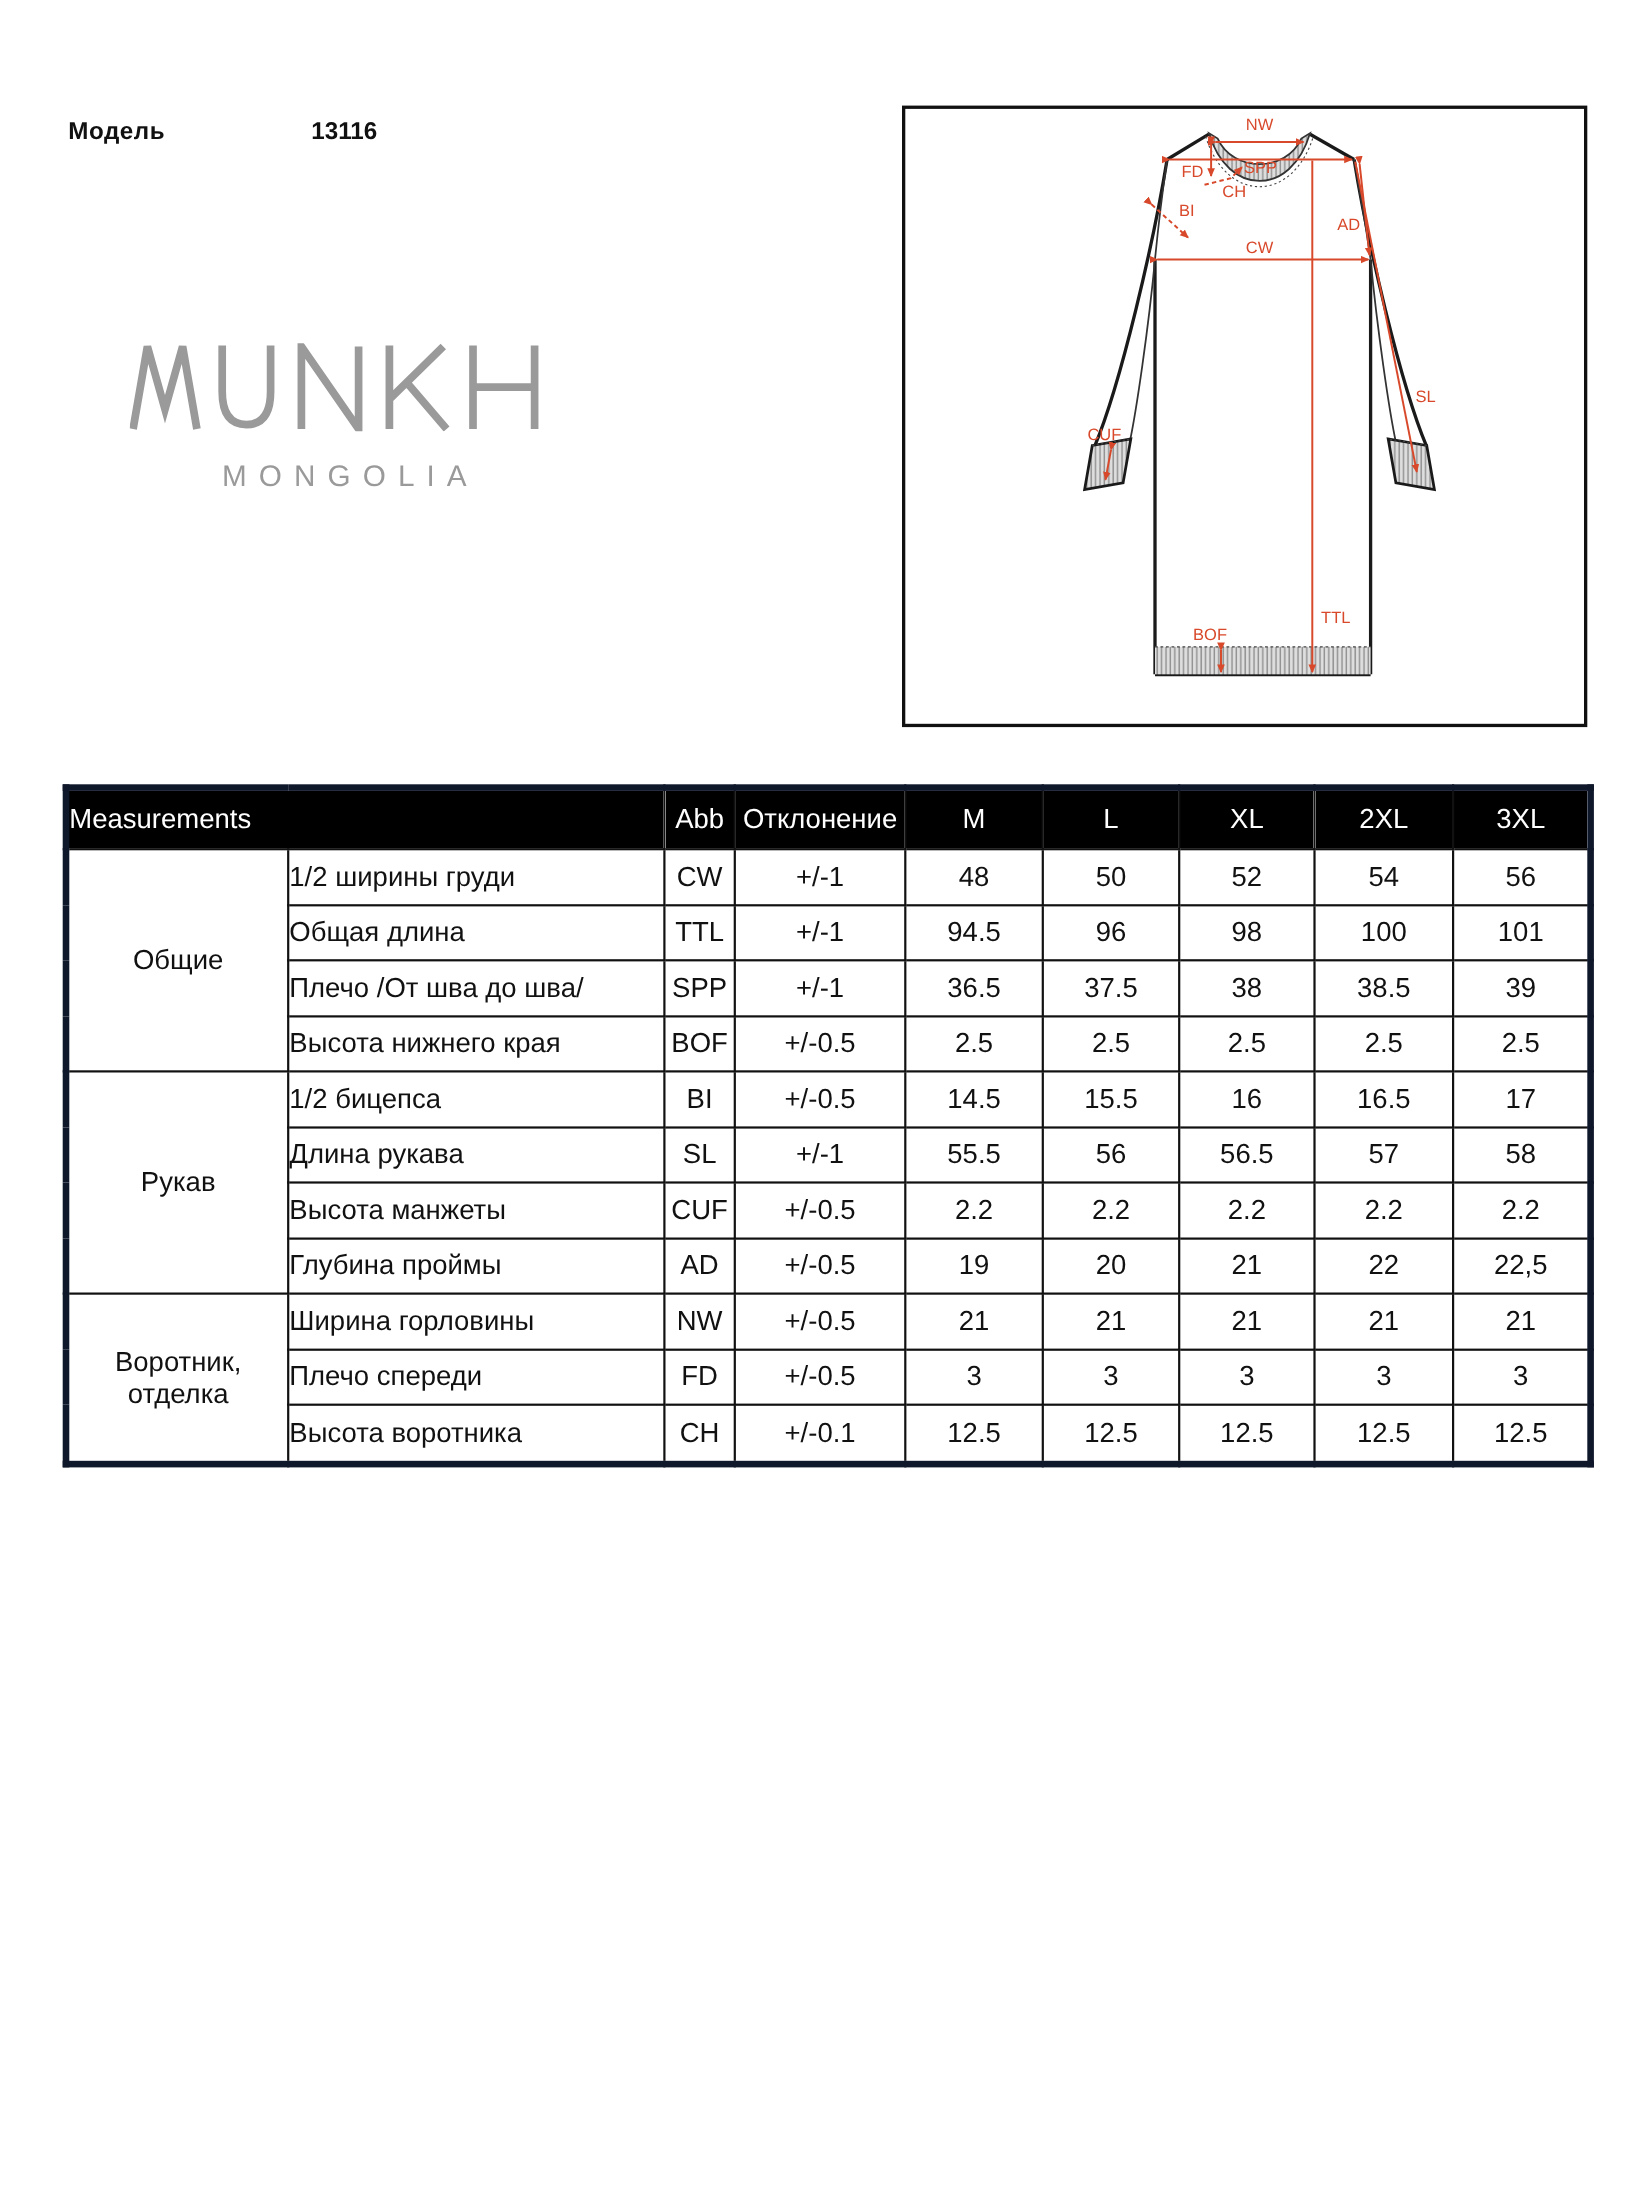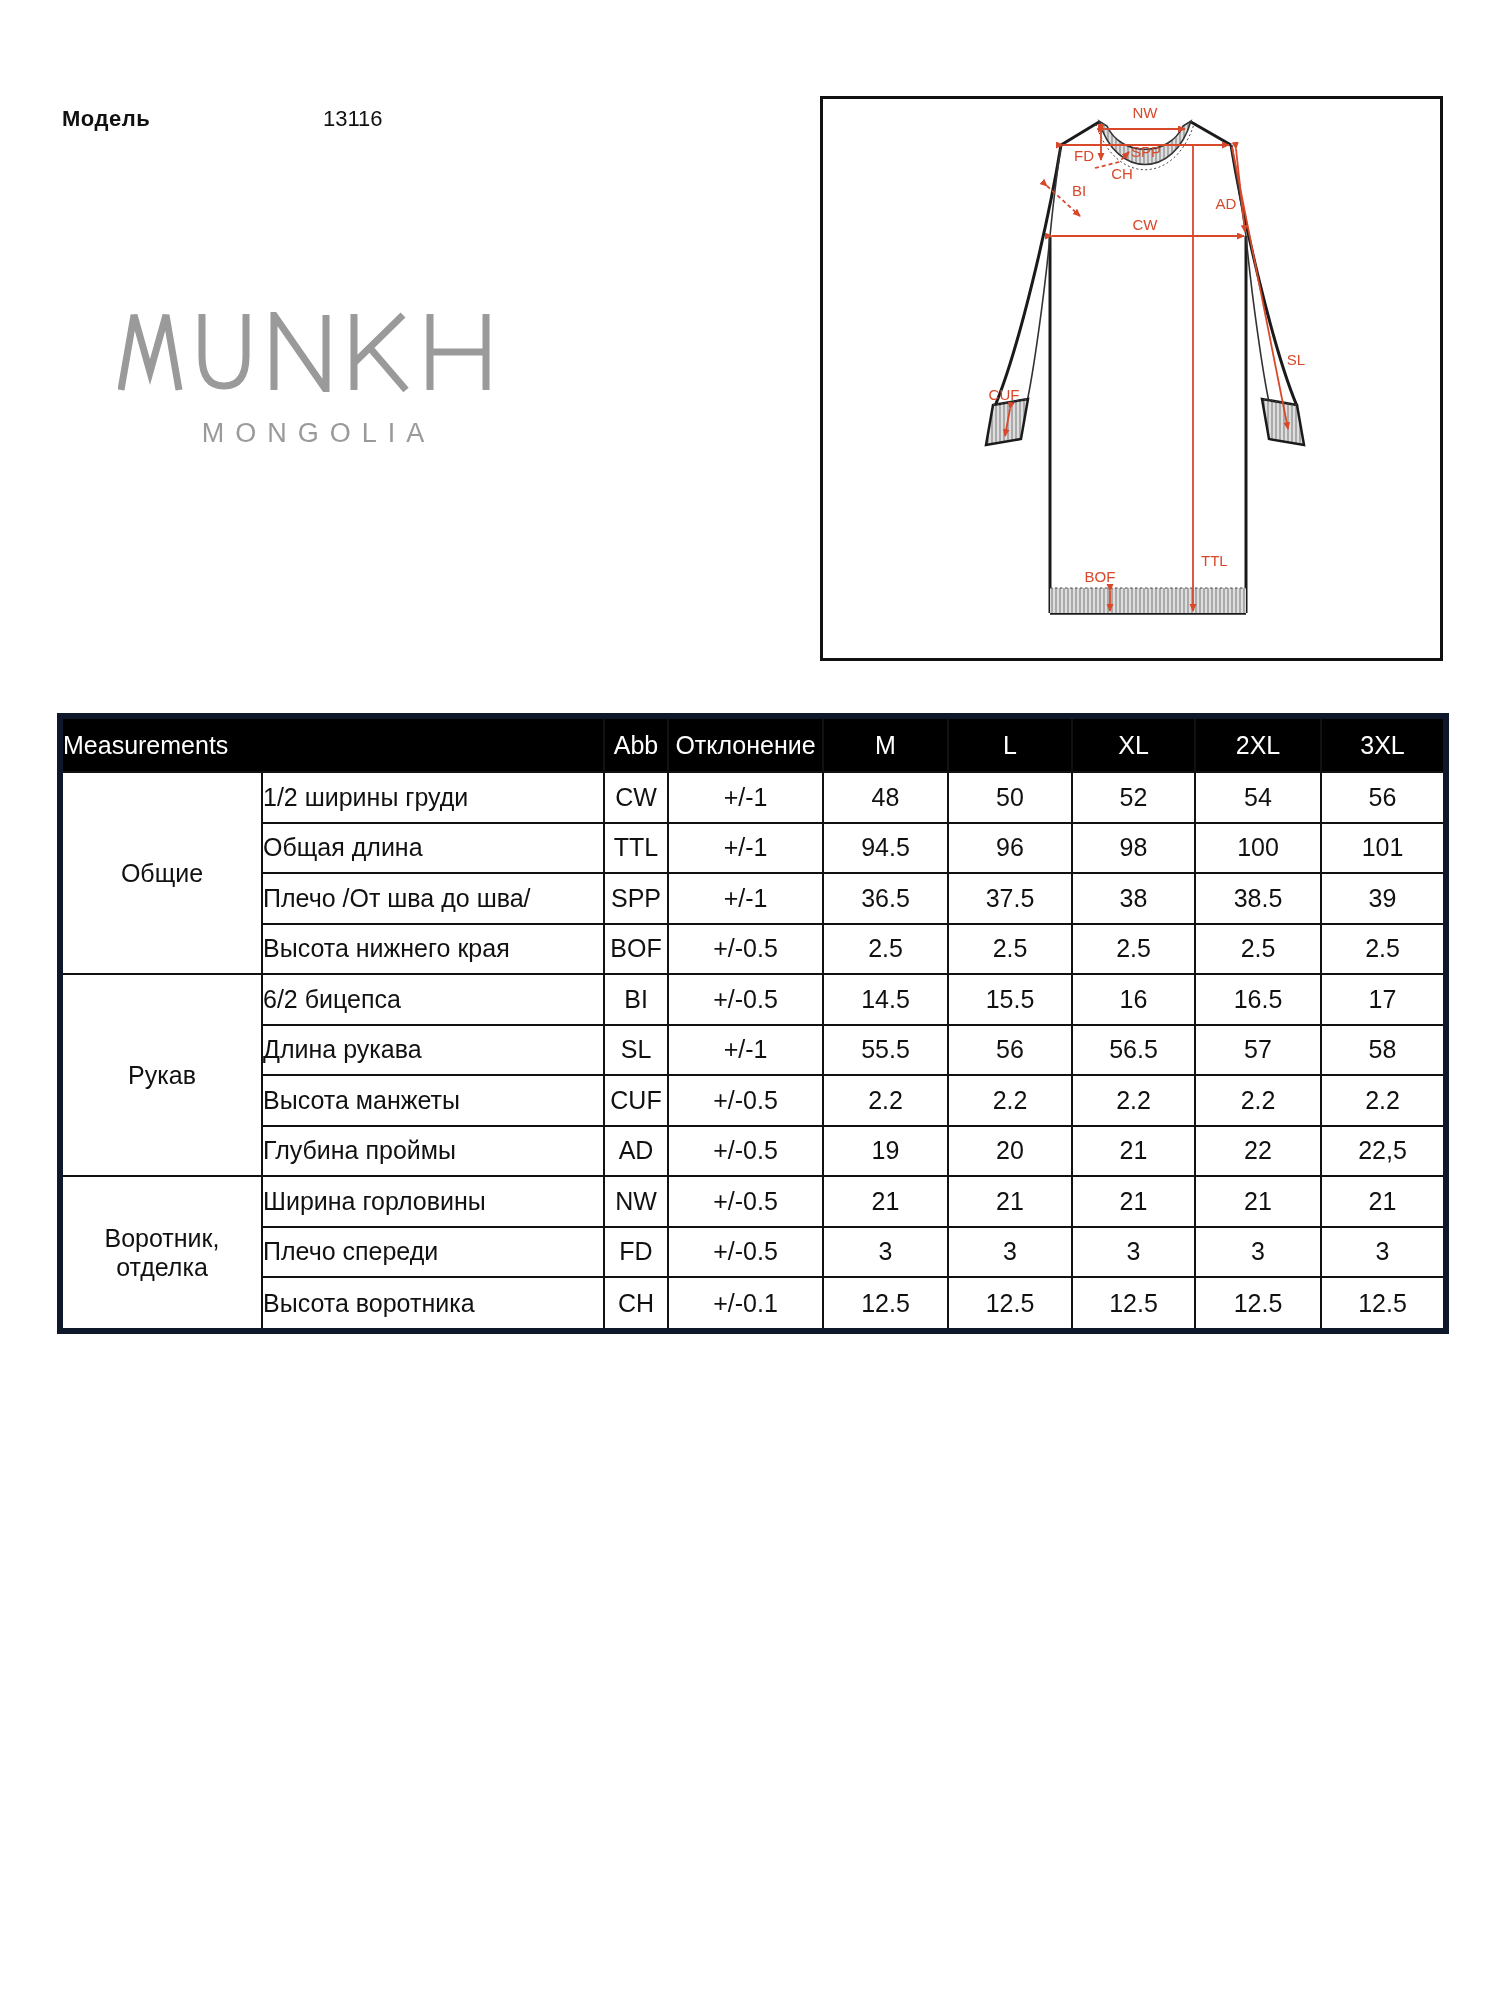--- a/index.html
+++ b/index.html
@@ -2,21 +2,21 @@
 <html><head>
 <meta charset="utf-8">
 <style>
   html,body{margin:0;padding:0;background:#fff;}
   body{font-family:"Liberation Sans", sans-serif;color:#111;}
   .page{position:relative;width:1500px;height:2000px;background:#fff;overflow:hidden;}
 
   
   .model-line{position:absolute;top:106px;left:62px;font-size:22px;}
   .model-label{font-weight:bold;letter-spacing:.5px;}
-  .model-value{position:absolute;left:221px;top:0;font-weight:normal;margin-left:40px;}
+  .model-value{position:absolute;left:221px;top:0;font-weight:bold;}
 
   
   .logo{position:absolute;left:118px;top:312px;width:390px;}
   .logo svg{display:block;}
   .logo-sub{margin-top:26px;text-align:center;font-size:27px;letter-spacing:11px;color:#9a9a9a;padding-left:11px;}
 
   
   .diagram{position:absolute;left:820px;top:96px;width:623px;height:565px;border:3px solid #111;box-sizing:border-box;background:#fff;}
   .diagram svg{display:block;width:100%;height:100%;}
   .ann{font-size:15px;fill:#d8492b;}
@@ -196,21 +196,21 @@
         <td>+/-0.5</td>
         <td>2.5</td>
         <td>2.5</td>
         <td>2.5</td>
         <td>2.5</td>
         <td>2.5</td>
       </tr>
 
       <tr>
         <td class="c-group" rowspan="4">Рукав</td>
-        <td class="c-name">6/2 бицепса</td>
+        <td class="c-name">1/2 бицепса</td>
         <td>BI</td>
         <td>+/-0.5</td>
         <td>14.5</td>
         <td>15.5</td>
         <td>16</td>
         <td>16.5</td>
         <td>17</td>
       </tr>
       <tr>
         <td class="c-name">Длина рукава</td>

